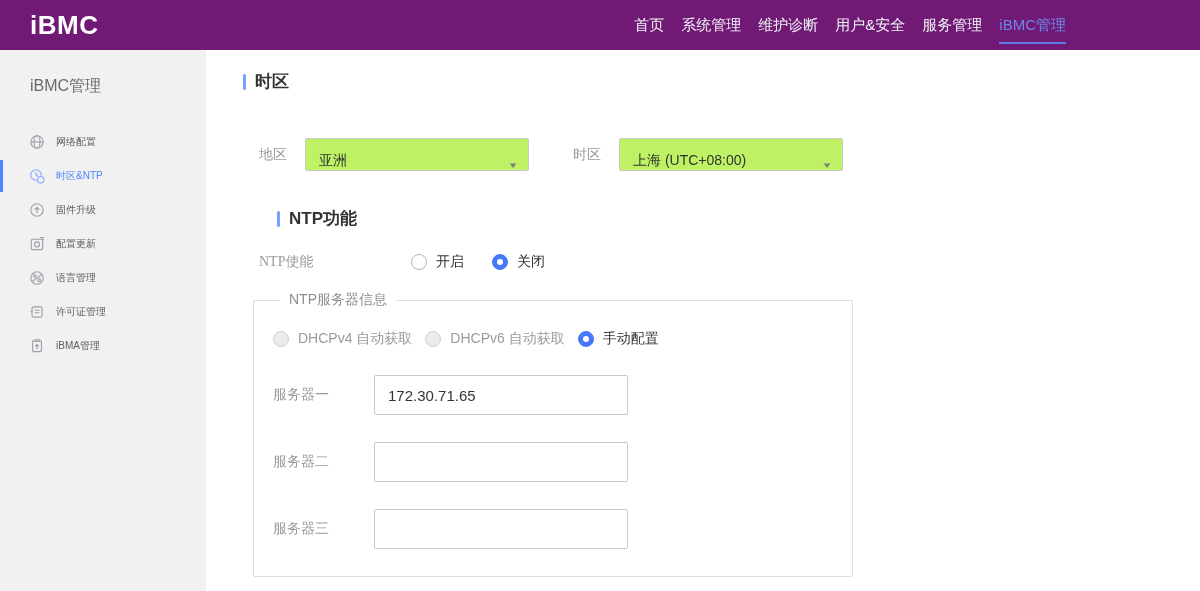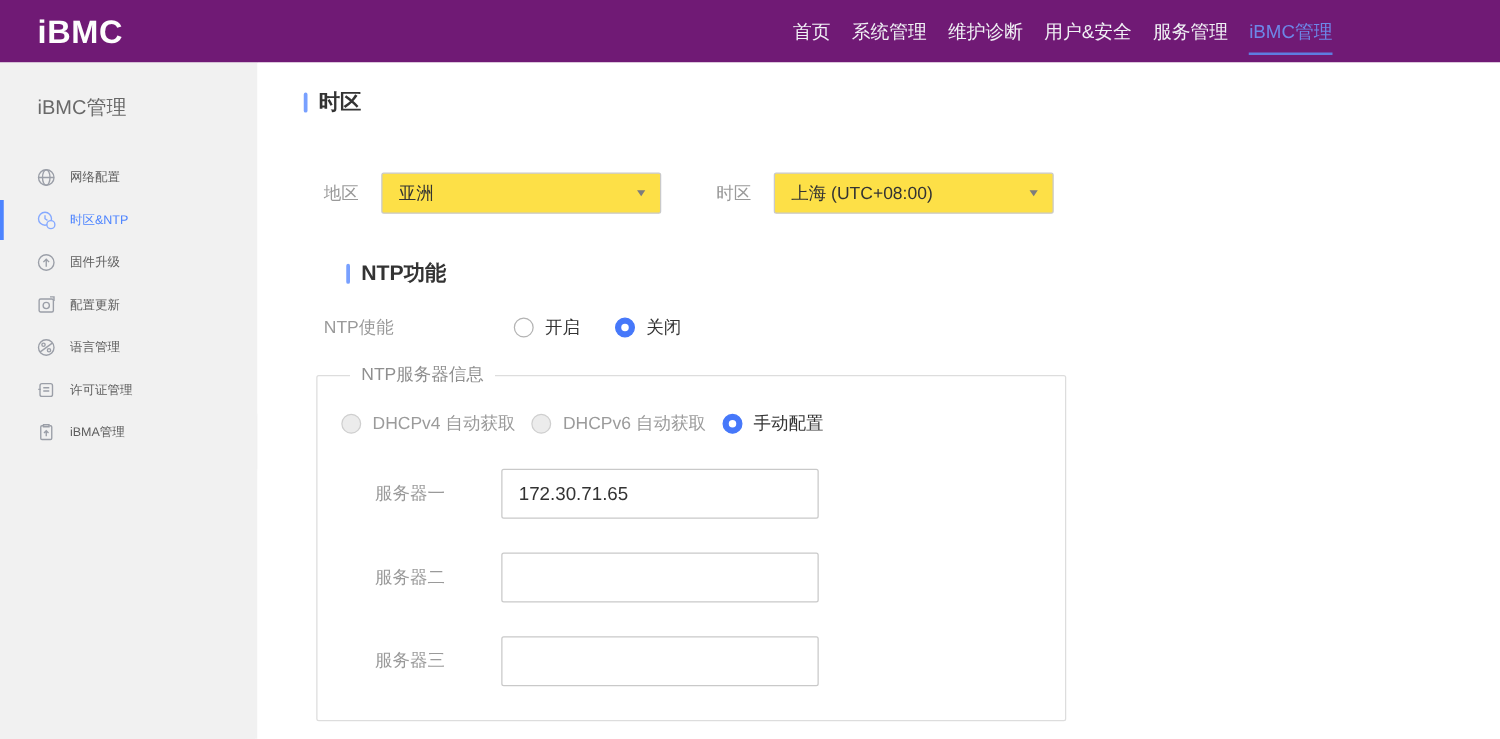--- a/index.html
+++ b/index.html
@@ -40,50 +40,50 @@
     padding:20px 0 0 37px; background:#fff; }
   .section-title { display:flex; align-items:center; gap:9px; font-size:17px;
     font-weight:bold; color:#333; }
   .accent-bar { width:3px; height:16px; background:#78a0ff; border-radius:1.5px; }
 
   .field-label { font-size:14px; color:#9a9a9a; white-space:nowrap; }
 
   .tz-row { display:flex; align-items:center; margin:45px 0 0 16px; }
   .select-group { display:flex; align-items:center; }
   .select-group .field-label { margin-right:18px; }
-  .selectbox { width:224px; height:33px; background:#fde047; border:1px solid #c9c9c9;
-    border-radius:2px; display:flex; align-items:center; padding:0 11px 0 13px;
+  .selectbox { width:224px; height:33px; background:#bef264; border:1px solid #c9c9c9;
+    border-radius:2px; display:flex; align-items:flex-end; padding:0 11px 0 13px;
     font-size:14px; color:#333; cursor:pointer; }
   .selectbox .caret { margin-left:auto; font-size:8px; color:#7d7d7d; transform:scaleX(1.4); }
   .select-group + .select-group { margin-left:44px; }
 
   .ntp-title { margin-top:36px;padding-left:34px; }
 
-  .enable-row { display:flex; align-items:center; margin:23px 0 5px 16px; }
+  .enable-row { display:flex; align-items:center; margin:23px 0 5px 16px;font-family:Liberation Serif, serif; }
   .enable-row .field-label { width:152px; }
 
   .radio-opt { display:flex; align-items:center; gap:9px; font-size:14px; color:#333;
     cursor:pointer; white-space:nowrap; }
   .radio-circle { width:16px; height:16px; border-radius:50%; border:1px solid #b3b3b3;
     background:#fff; position:relative; flex:none; }
   .radio-opt.selected .radio-circle { background:#4678fa; border-color:#4678fa; }
   .radio-opt.selected .radio-circle::after { content:""; position:absolute; left:50%; top:50%;
     width:6px; height:6px; border-radius:50%; background:#fff; transform:translate(-50%,-50%); }
   .radio-opt.disabled { color:#9b9b9b; cursor:not-allowed; }
   .radio-opt.disabled .radio-circle { background:#ececec; border-color:#cfcfcf; }
   .enable-row .radio-opt + .radio-opt { margin-left:28px; }
 
   fieldset.ntp-box { margin:20px 0 0 10px; width:600px; border:1px solid #ddd;
     border-radius:2px; padding:0 0 27px 19px; }
   fieldset.ntp-box legend { font-size:14px; color:#8f8f8f; margin-left:7px; padding:0 9px; }
   .mode-row { display:flex; align-items:center; margin-top:21px; }
   .mode-row .radio-opt + .radio-opt { margin-left:13px; }
   .server-row { display:flex; align-items:center; margin-top:27px; }
   .server-row:first-of-type { margin-top:33px; }
-  .server-row .field-label { width:101px; margin-left:27px; }
+  .server-row .field-label { width:101px; }
   .server-input { width:254px; height:40px; border:1px solid #c9c9c9; border-radius:2px;
     font-size:15px; color:#333; padding:0 13px; font-family:Liberation Sans, sans-serif; background:#fff; }
   svg { display:block; }
 </style>
 </head>
 <body>
 
 <header class="navbar">
   <div class="logo">iBMC</div>
   <nav class="nav-items">

